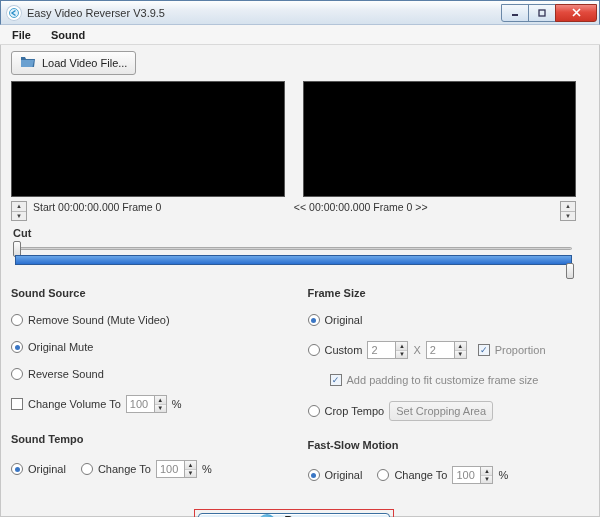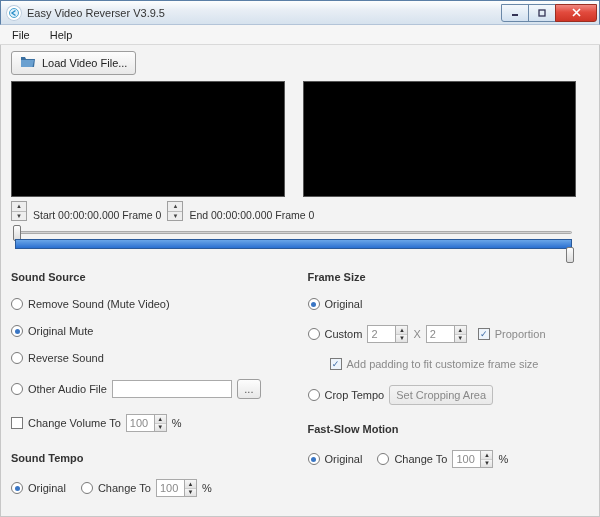--- a/index.html
+++ b/index.html
@@ -51,21 +51,21 @@
   
   .menubar {
     height: 20px;
     background: #f6f6f6;
     border-bottom: 1px solid #d9d9d9;
     display: flex;
     align-items: center;
     padding: 0 4px;
     gap: 4px;
   }
-  .menuitem { padding: 10px 8px; color: #222; }
+  .menuitem { padding: 10px 8px; color: #222; font-weight: bold; }
   
   .client {
     padding: 6px 23px 8px 10px;
     background: #f3f3f3;
     height: calc(517px - 25px - 20px);
     border: 1px solid #c7c7c7;
     border-top: none;
   }
   .btn {
     background: linear-gradient(#fdfdfd,#e8e8e8);
@@ -86,21 +86,21 @@
   .videos { display: flex; gap: 18px; margin-bottom: 4px; }
   .vid {
     flex: 1;
     height: 116px;
     background: #000;
     border: 1px solid #555;
   }
   
   .timerow {
     display: flex;
-    align-items: flex-end;
+    align-items: flex-start;
     gap: 6px;
     margin: 4px 0 6px 0;
     color: #333;
     font-size: 10.5px;
   }
   .spinner {
     width: 16px; height: 20px;
     display: flex; flex-direction: column;
     border: 1px solid #a0a0a0;
     background: #eee;
@@ -219,21 +219,21 @@
     <div class="winbtn close">
         <svg width="9" height="9">
           <path d="M1 1 L8 8 M8 1 L1 8" stroke="#fff" stroke-width="1.6"></path>
         </svg>
       </div>
   </div>
 </div>
 
 <div class="menubar">
   <div class="menuitem">File</div>
-  <div class="menuitem">Help</div>
+  <div class="menuitem">Sound</div>
 </div>
 
 <div class="client">
 
   <div class="loadrow">
     <div class="btn">
       <span>
         <svg width="16" height="14" viewBox="0 0 16 14">
             <path d="M1 3 L1 12 L14 12 L15 4 L6 4 L5 2 L1 2 Z" fill="#3a6fa0"></path>
             <path d="M1 5 L14 5 L12.5 12 L1 12 Z" fill="#6aa0d0"></path>
@@ -247,27 +247,28 @@
     <div class="vid"></div>
     <div class="vid"></div>
   </div>
 
   <div class="timerow">
     <div class="spinner">
         <span>▲</span>
         <span>▼</span>
       </div>
     <span>Start 00:00:00.000 Frame 0</span>
+    <span class="spacer">&lt;&lt; 00:00:00.000  Frame 0 &gt;&gt;</span>
     <div class="spinner">
         <span>▲</span>
         <span>▼</span>
       </div>
-    <span>End 00:00:00.000  Frame 0</span>
-  </div>
-
+  </div>
+
+  <div class="cutlabel">Cut</div>
   <div class="slider-wrap">
     <div class="track-top"></div>
     <div class="thumb top-left"></div>
     <div class="track-fill"></div>
     <div class="thumb bot-right"></div>
   </div>
 
   <div class="cols">
 
     <div class="col">
@@ -276,28 +277,20 @@
         <span class="radio"></span>
         <span>Remove Sound (Mute Video)</span>
       </div>
       <div class="row">
         <span class="radio sel"></span>
         <span>Original Mute</span>
       </div>
       <div class="row">
         <span class="radio"></span>
         <span>Reverse Sound</span>
-      </div>
-      <div class="row">
-        <span class="radio"></span>
-        <span>Other Audio File</span>
-        <span class="textbox" style="width:120px"></span>
-        <span class="btn small" style="width:24px;justify-content:center">
-            <span>...</span>
-          </span>
       </div>
       <div class="row">
         <span class="check"></span>
         <span>Change Volume To</span>
         <span class="numspin">
           <span class="textbox muted">100</span>
           <span class="spinbtns">
               <span>▲</span>
               <span>▼</span>
             </span>

